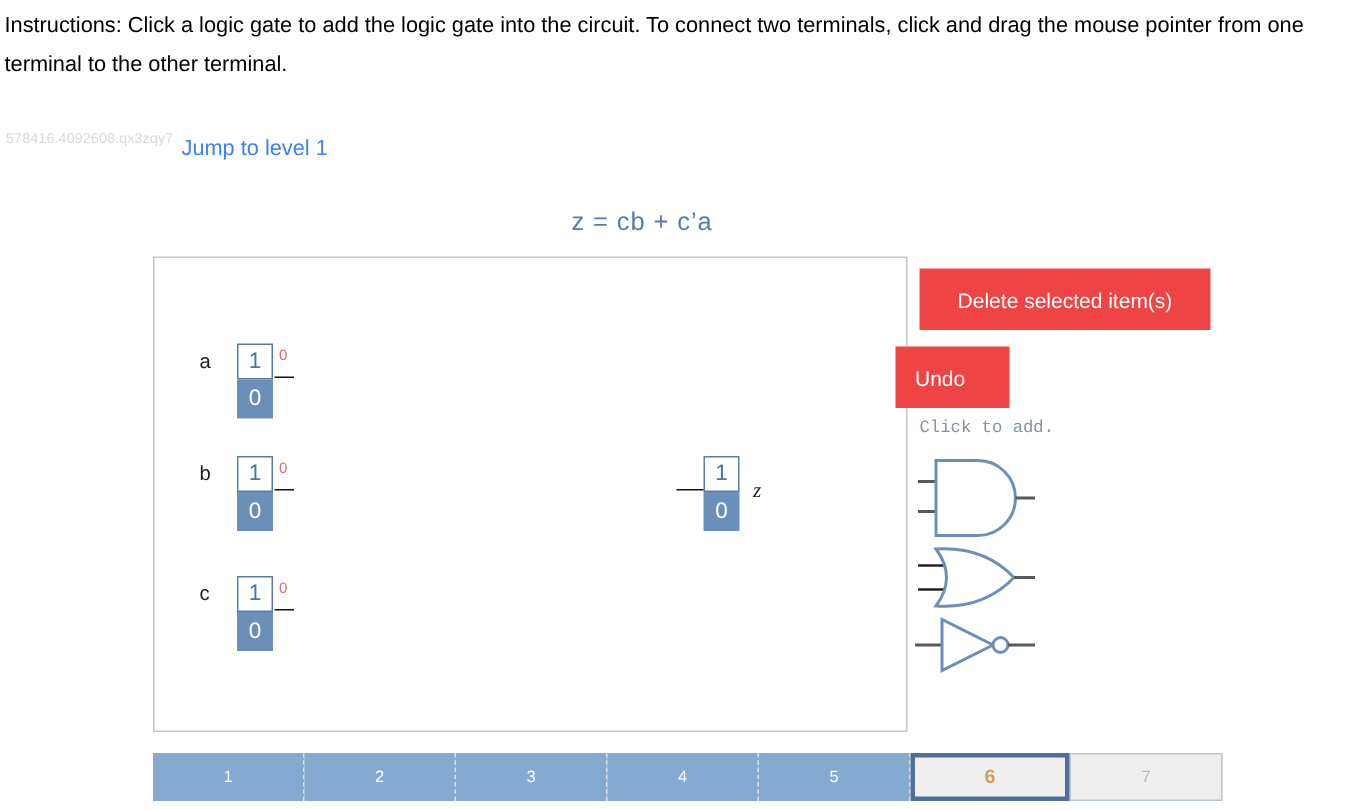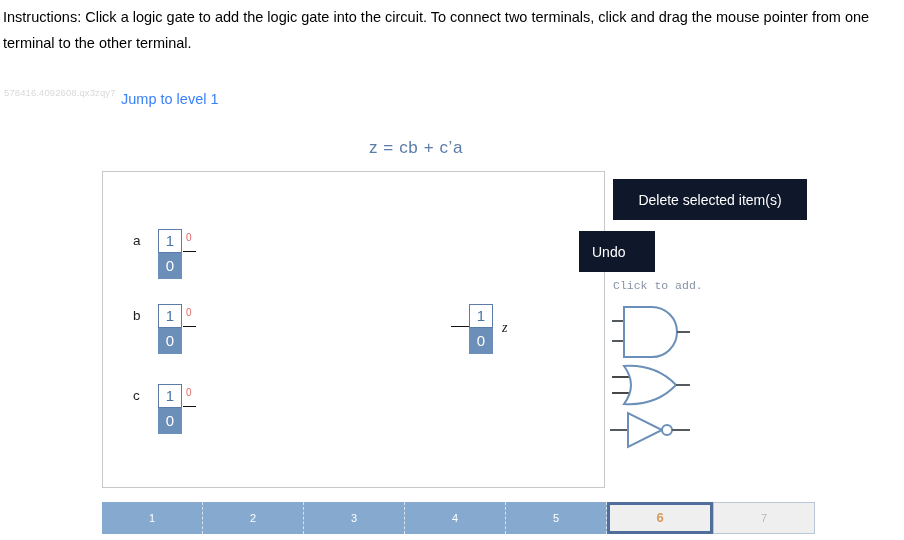--- a/index.html
+++ b/index.html
@@ -52,20 +52,21 @@
   .equation {
     position: absolute;
     left: 0;
     top: 138px;
     width: 832px;
     text-align: center;
     font-size: 17px;
     color: #5b7ca8;
     letter-spacing: 0.6px;
     font-family: "Liberation Sans", sans-serif;
+    padding-left: 12px;
   }
 
   
   .canvas {
     position: absolute;
     left: 102px;
     top: 171px;
     width: 503px;
     height: 317px;
     border: 1px solid #c8c8c8;
@@ -139,38 +140,38 @@
     top: 16px;
     font-size: 14px;
     color: #1d1d1d;
     font-family: "Liberation Serif", serif;
     font-style: italic;
   }
 
   
   .btn {
     position: absolute;
-    background: #0f172a;
+    background: #ef4444;
     color: #ffffff;
     font-size: 14px;
     font-family: "Liberation Sans", sans-serif;
     border: none;
     cursor: pointer;
     text-align: center;
     box-sizing: border-box;
   }
   #delete-btn {
     left: 613px;
     top: 179px;
     width: 194px;
     height: 41px;
     line-height: 41px;
   }
   #undo-btn {
-    left: 579px;
+    left: 597px;
     top: 231px;
     width: 76px;
     height: 41px;
     line-height: 41px;
     text-align: left;
     padding-left: 13px;
   }
   .click-to-add {
     position: absolute;
     left: 613px;

